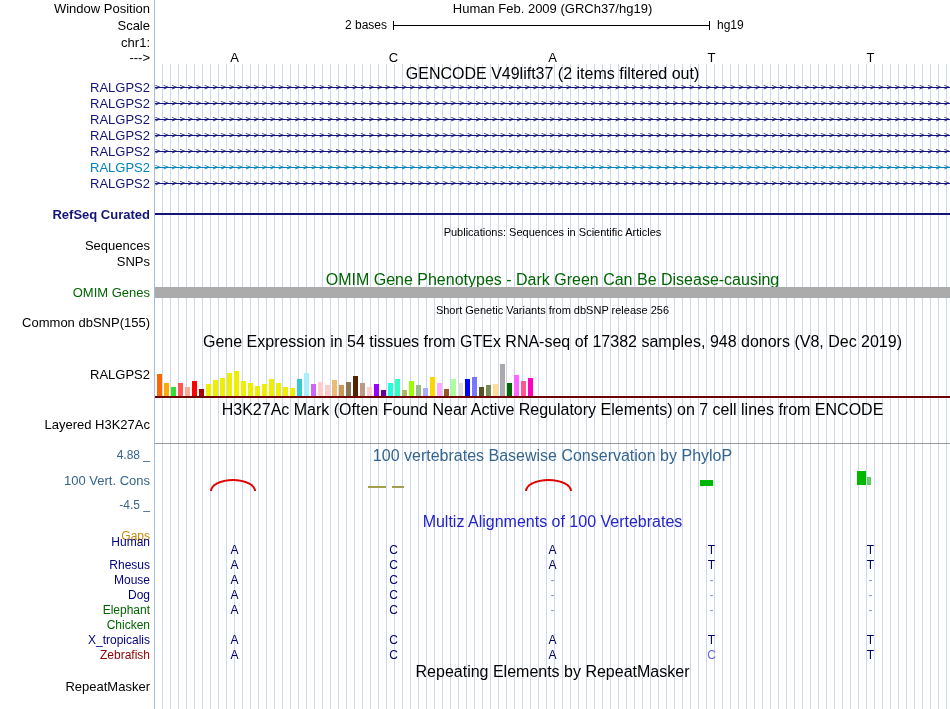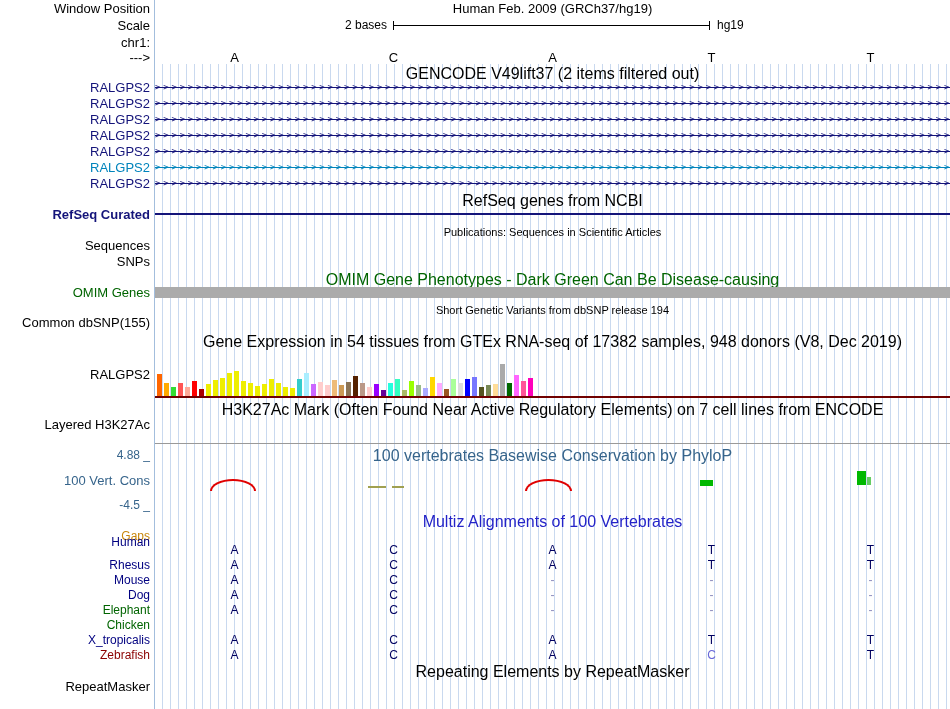--- a/index.html
+++ b/index.html
@@ -65,33 +65,32 @@
   <div class="row" style="top:51px">
     <span class="cell" style="left:10%">A</span>
     <span class="cell" style="left:30%">C</span>
     <span class="cell" style="left:50%">A</span>
     <span class="cell" style="left:70%">T</span>
     <span class="cell" style="left:90%">T</span>
   </div>
 
   <div class="ct" style="top:67px">GENCODE V49lift37 (2 items filtered out)</div>
 
-  <div class="ct" style="top:194px">RefSeq genes from NCBI</div>
   <div class="lbl" style="top: 208px; color: rgb(20, 20, 122); font-weight: bold;">RefSeq Curated</div>
   <div class="hline" style="top: 213px; height: 2px; background: rgb(20, 20, 122);"></div>
 
   <div class="ct sm" style="top:225px">Publications: Sequences in Scientific Articles</div>
   <div class="lbl" style="top:239px">Sequences</div>
   <div class="lbl" style="top:255px">SNPs</div>
 
   <div class="ct" style="top: 273px; color: rgb(0, 100, 0);">OMIM Gene Phenotypes - Dark Green Can Be Disease-causing</div>
   <div class="lbl" style="top: 286px; color: rgb(0, 100, 0);">OMIM Genes</div>
   <div class="hline" style="top: 287px; height: 11px; background: rgb(171, 171, 171);"></div>
 
-  <div class="ct sm" style="top:303px">Short Genetic Variants from dbSNP release 194</div>
+  <div class="ct sm" style="top:303px">Short Genetic Variants from dbSNP release 256</div>
   <div class="lbl" style="top:316px">Common dbSNP(155)</div>
 
   <div class="ct" style="top:335px">Gene Expression in 54 tissues from GTEx RNA-seq of 17382 samples, 948 donors (V8, Dec 2019)</div>
   <div class="lbl" style="top:368px">RALGPS2</div>
   <div id="gtex-bars">
       <div style="position: absolute; left: 0px; bottom: 0px; width: 5px; height: 22px; background: rgb(255, 102, 0);"></div>
       <div style="position: absolute; left: 7px; bottom: 0px; width: 5px; height: 13px; background: rgb(255, 170, 0);"></div>
       <div style="position: absolute; left: 14px; bottom: 0px; width: 5px; height: 9px; background: rgb(51, 221, 51);"></div>
       <div style="position: absolute; left: 21px; bottom: 0px; width: 5px; height: 13px; background: rgb(255, 85, 85);"></div>
       <div style="position: absolute; left: 28px; bottom: 0px; width: 5px; height: 9px; background: rgb(255, 170, 153);"></div>

